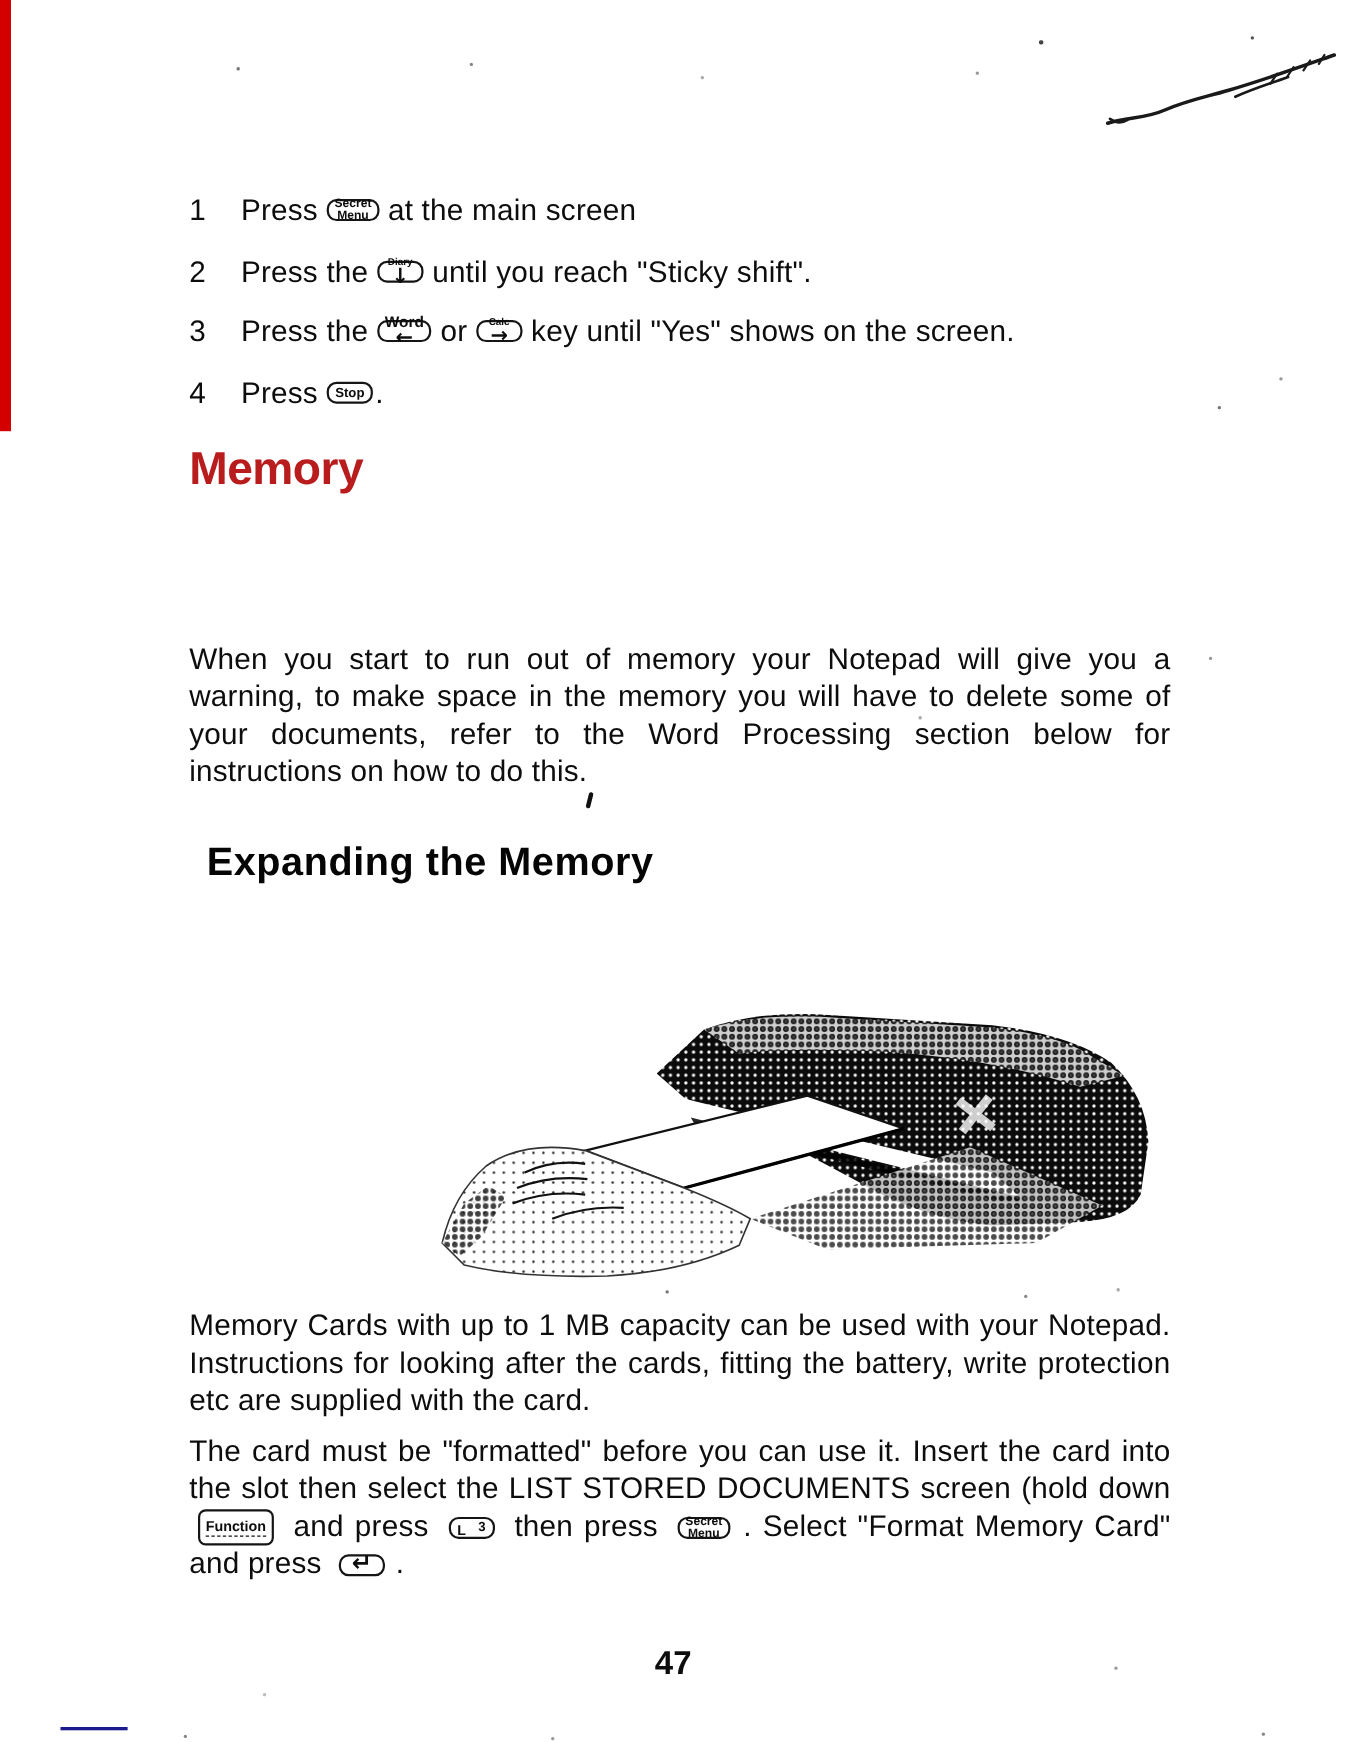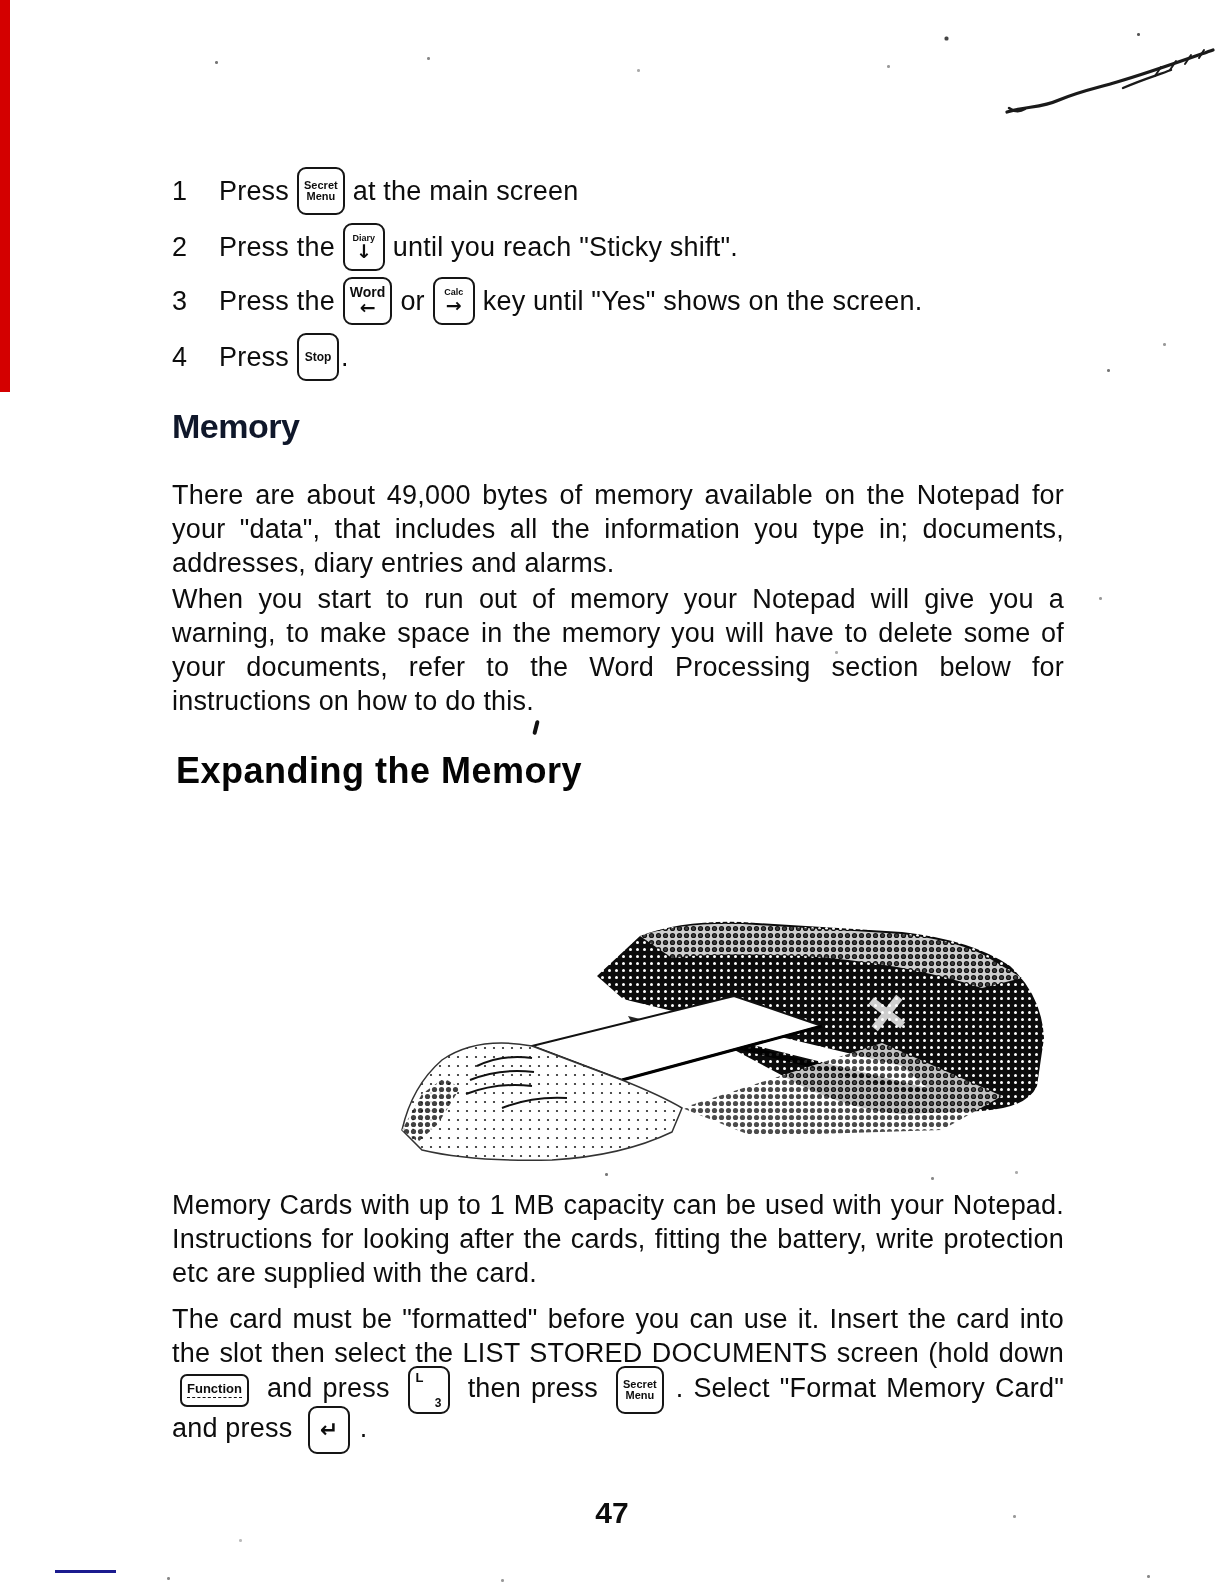--- a/index.html
+++ b/index.html
@@ -11,30 +11,30 @@
   .red-strip{position:absolute;left:0;top:0;width:10px;height:392px;background:#d40000;}
   .para{
     position:absolute;left:172px;width:892px;margin:0;
     font-size:27px;line-height:34px;letter-spacing:.2px;text-align:justify;
   }
   .step{position:absolute;left:172px;width:950px;height:46px;display:flex;align-items:center;}
   .step-num{width:47px;flex:none;font-size:27px;}
   .step-text{font-size:27px;letter-spacing:.2px;white-space:nowrap;}
   h1.h-memory{
     position:absolute;left:172px;top:398px;margin:0;
-    font-size:34px;line-height:56px;font-weight:bold;letter-spacing:-.5px;color:#0f172a;
+    font-size:42px;line-height:56px;font-weight:bold;letter-spacing:-.5px;color:#b91c1c;
   }
   h2.h-expanding{
-    position:absolute;left:172px;top:746px;margin:4px;
+    position:absolute;left:172px;top:746px;margin:16px;
     font-size:36px;line-height:42px;font-weight:bold;letter-spacing:.5px;color:#050505;
   }
   
   .keycap{
     display:inline-flex;flex-direction:column;align-items:center;justify-content:center;
-    min-width:42px;height:48px;padding:2px 5px;margin:-4px 8px;
+    min-width:42px;height:20px;padding:2px 5px;margin:-4px 8px;
     border:2.5px solid #151515;border-radius:9px;background:#fff;
     box-sizing:border-box;vertical-align:middle;line-height:1;
   }
   .cap-label{font-size:11px;font-weight:bold;letter-spacing:0;font-family:"Liberation Sans",sans-serif;}
   .cap-glyph{font-size:19px;font-weight:bold;font-family:"DejaVu Sans",sans-serif;margin-top:-1px;}
   .keycap.single{font-size:13px;font-weight:bold;}
   .keycap.fn{height:33px;border-radius:7px;}
   .keycap.fn .cap-label{font-size:13px;font-weight:bold;border-bottom:1px dashed #111;padding-bottom:2px;}
   .keycap.l3{position:relative;width:40px;}
   .keycap.l3 .cap-main{position:absolute;top:3px;left:6px;font-size:13px;font-weight:bold;}
@@ -115,21 +115,20 @@
     <span class="step-num">4</span>
     <span class="step-text">Press</span>
     <span class="keycap single tight-right">
       <span class="cap-label" style="font-size:12px">Stop</span>
     </span>
     <span class="step-text">.</span>
   </div>
 
   <h1 class="h-memory">Memory</h1>
 
-  <p class="para" style="top:478px">There are about 49,000 bytes of memory available on the Notepad for your "data", that includes all the information you type in; documents, addresses, diary entries and alarms.</p>
   <p class="para" style="top:582px">When you start to run out of memory your Notepad will give you a warning, to make space in the memory you will have to delete some of your documents, refer to the Word Processing section below for instructions on how to do this.</p>
 
   <h2 class="h-expanding">Expanding the Memory</h2>
   <span class="apostrophe-artifact"></span>
 
 
   <figure class="figure-wrap">
     <svg viewBox="0 0 676 250" width="676" height="250">
       <title>Hand inserting a memory card into the MEMORY CARD slot on the Notepad</title>
       <defs>

